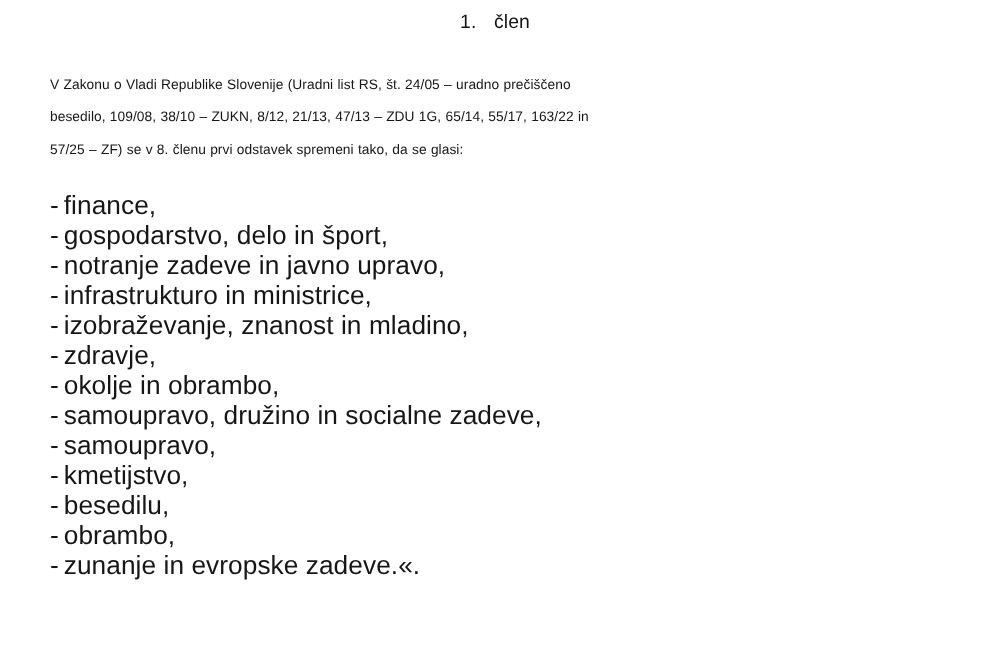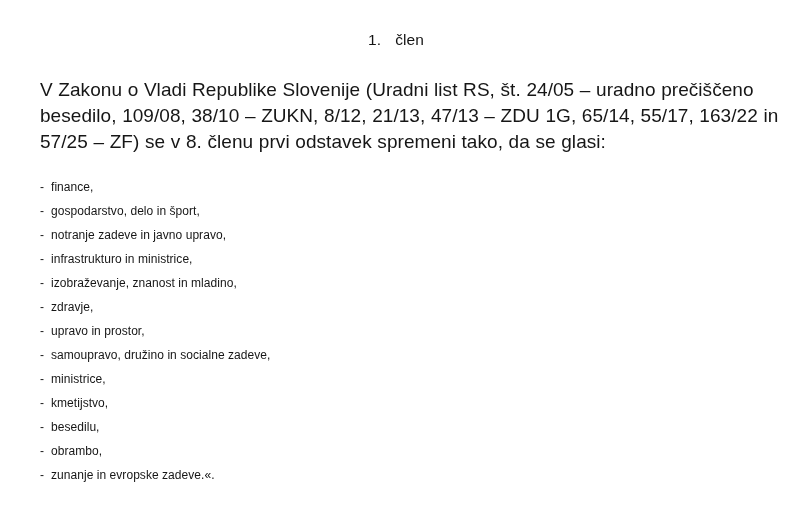--- a/index.html
+++ b/index.html
@@ -33,34 +33,34 @@
   }
 
   
   .article-heading {
     text-align: center;
     font-size: 15.5px;
     line-height: 20px;
     font-weight: 400;
     color: #141414;
     margin: 0;
-    padding-top: 30px;
+    padding-top: 8px;
     letter-spacing: 0.1px;
   }
   .article-heading .num {
     display: inline-block;
   }
   .article-heading .word {
     display: inline-block;
     margin-left: 14px;
   }
 
   
   .para {
-    font-size: 19px;
+    font-size: 11px;
     line-height: 26px;
     color: #161616;
     margin: 0;
     letter-spacing: 0.05px;
     word-spacing: 0.3px;
   }
 
   .para-intro {
     padding-top: 27px;
     width: 706px;
@@ -76,21 +76,21 @@
   }
 
   
   .dash-list {
     list-style: none;
     margin: 0;
     padding: 0;
     padding-top: 20px;
   }
   .dash-list li {
-    font-size: 12px;
+    font-size: 21px;
     line-height: 24px;
     color: #161616;
     white-space: nowrap;
     letter-spacing: 0.05px;
   }
   .dash-list li .dash {
     display: inline-block;
     width: 11px;
   }
 </style>
@@ -111,23 +111,23 @@
     </p>
 
 
     <ul class="dash-list">
       <li><span class="dash">-</span><span>finance,</span></li>
       <li><span class="dash">-</span><span>gospodarstvo, delo in šport,</span></li>
       <li><span class="dash">-</span><span>notranje zadeve in javno upravo,</span></li>
       <li><span class="dash">-</span><span>infrastrukturo in ministrice,</span></li>
       <li><span class="dash">-</span><span>izobraževanje, znanost in mladino,</span></li>
       <li><span class="dash">-</span><span>zdravje,</span></li>
-      <li><span class="dash">-</span><span>upravo in prostor,</span></li>
+      <li><span class="dash">-</span><span>okolje in obrambo,</span></li>
       <li><span class="dash">-</span><span>samoupravo, družino in socialne zadeve,</span></li>
-      <li><span class="dash">-</span><span>ministrice,</span></li>
+      <li><span class="dash">-</span><span>samoupravo,</span></li>
       <li><span class="dash">-</span><span>kmetijstvo,</span></li>
       <li><span class="dash">-</span><span>besedilu,</span></li>
       <li><span class="dash">-</span><span>obrambo,</span></li>
       <li><span class="dash">-</span><span>zunanje in evropske zadeve.«.</span></li>
     </ul>
 
   </div>
 </div>
 
 </body></html>

